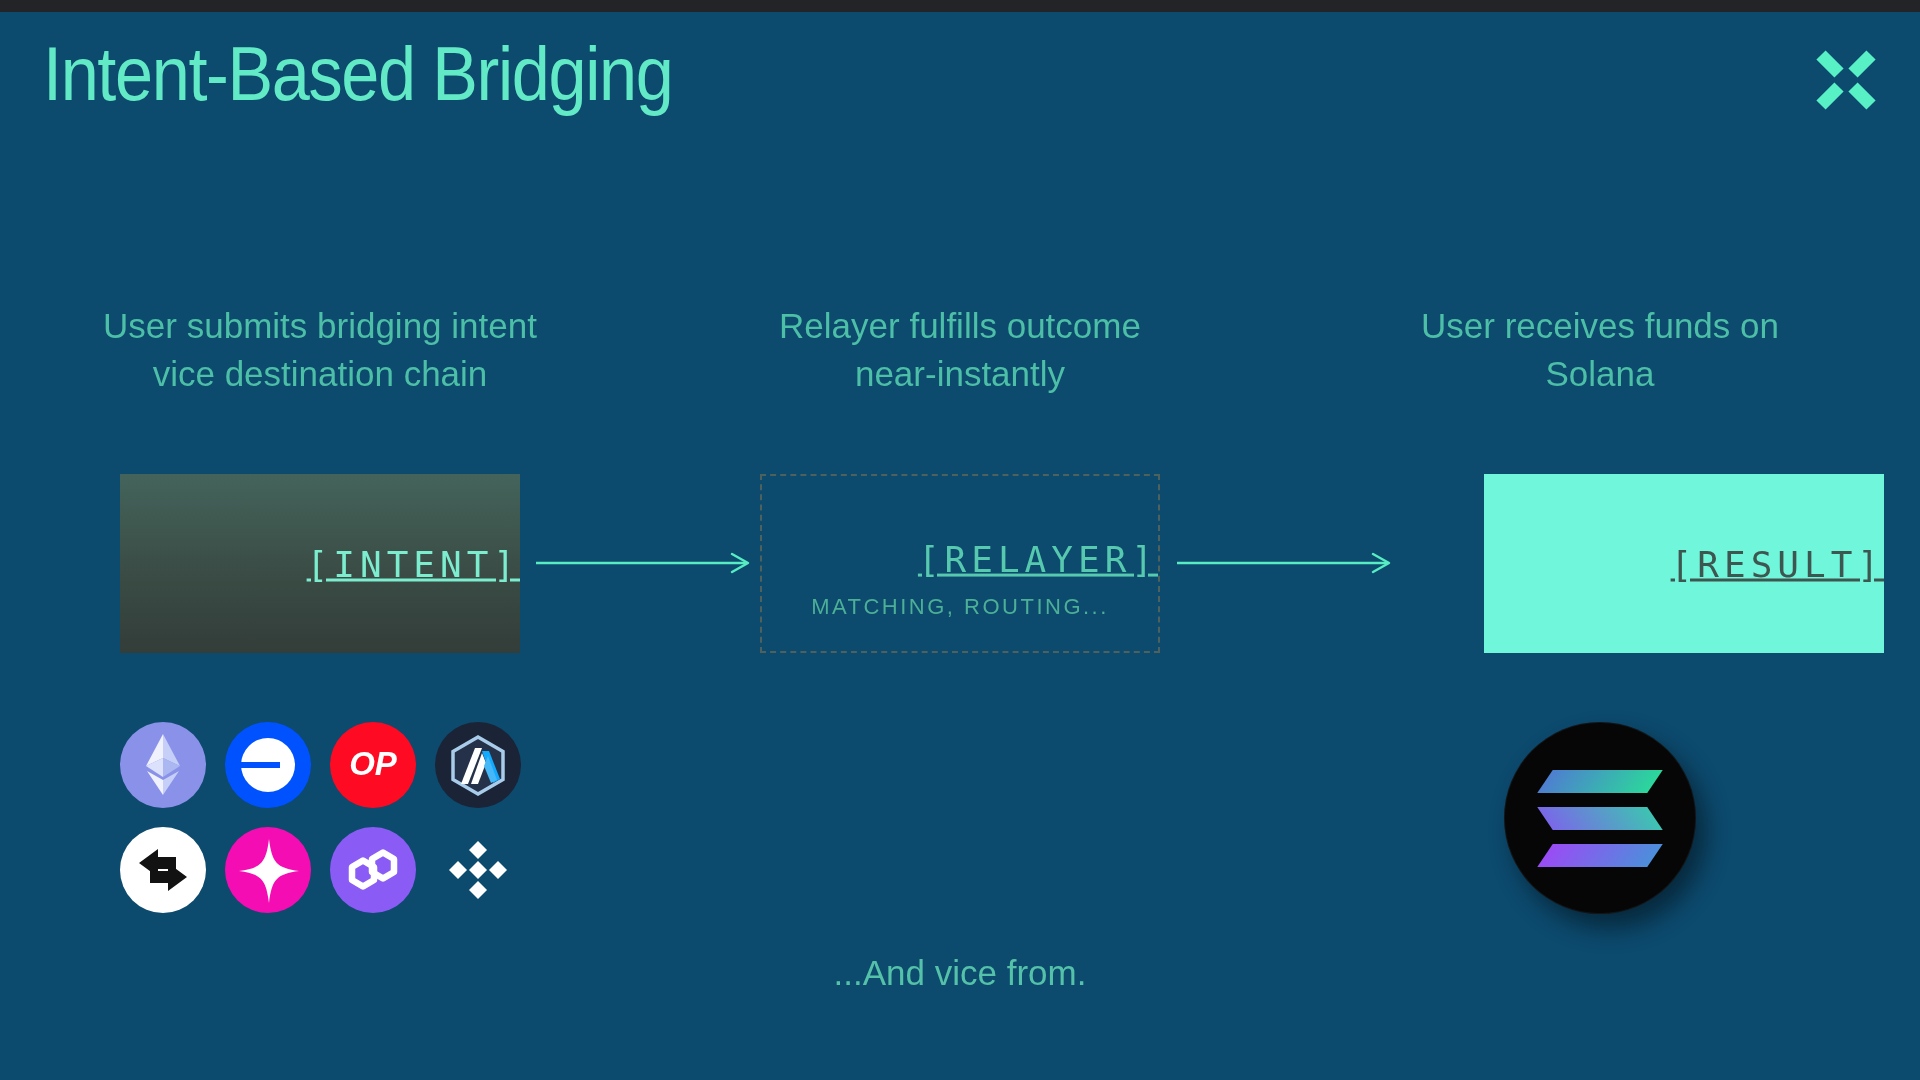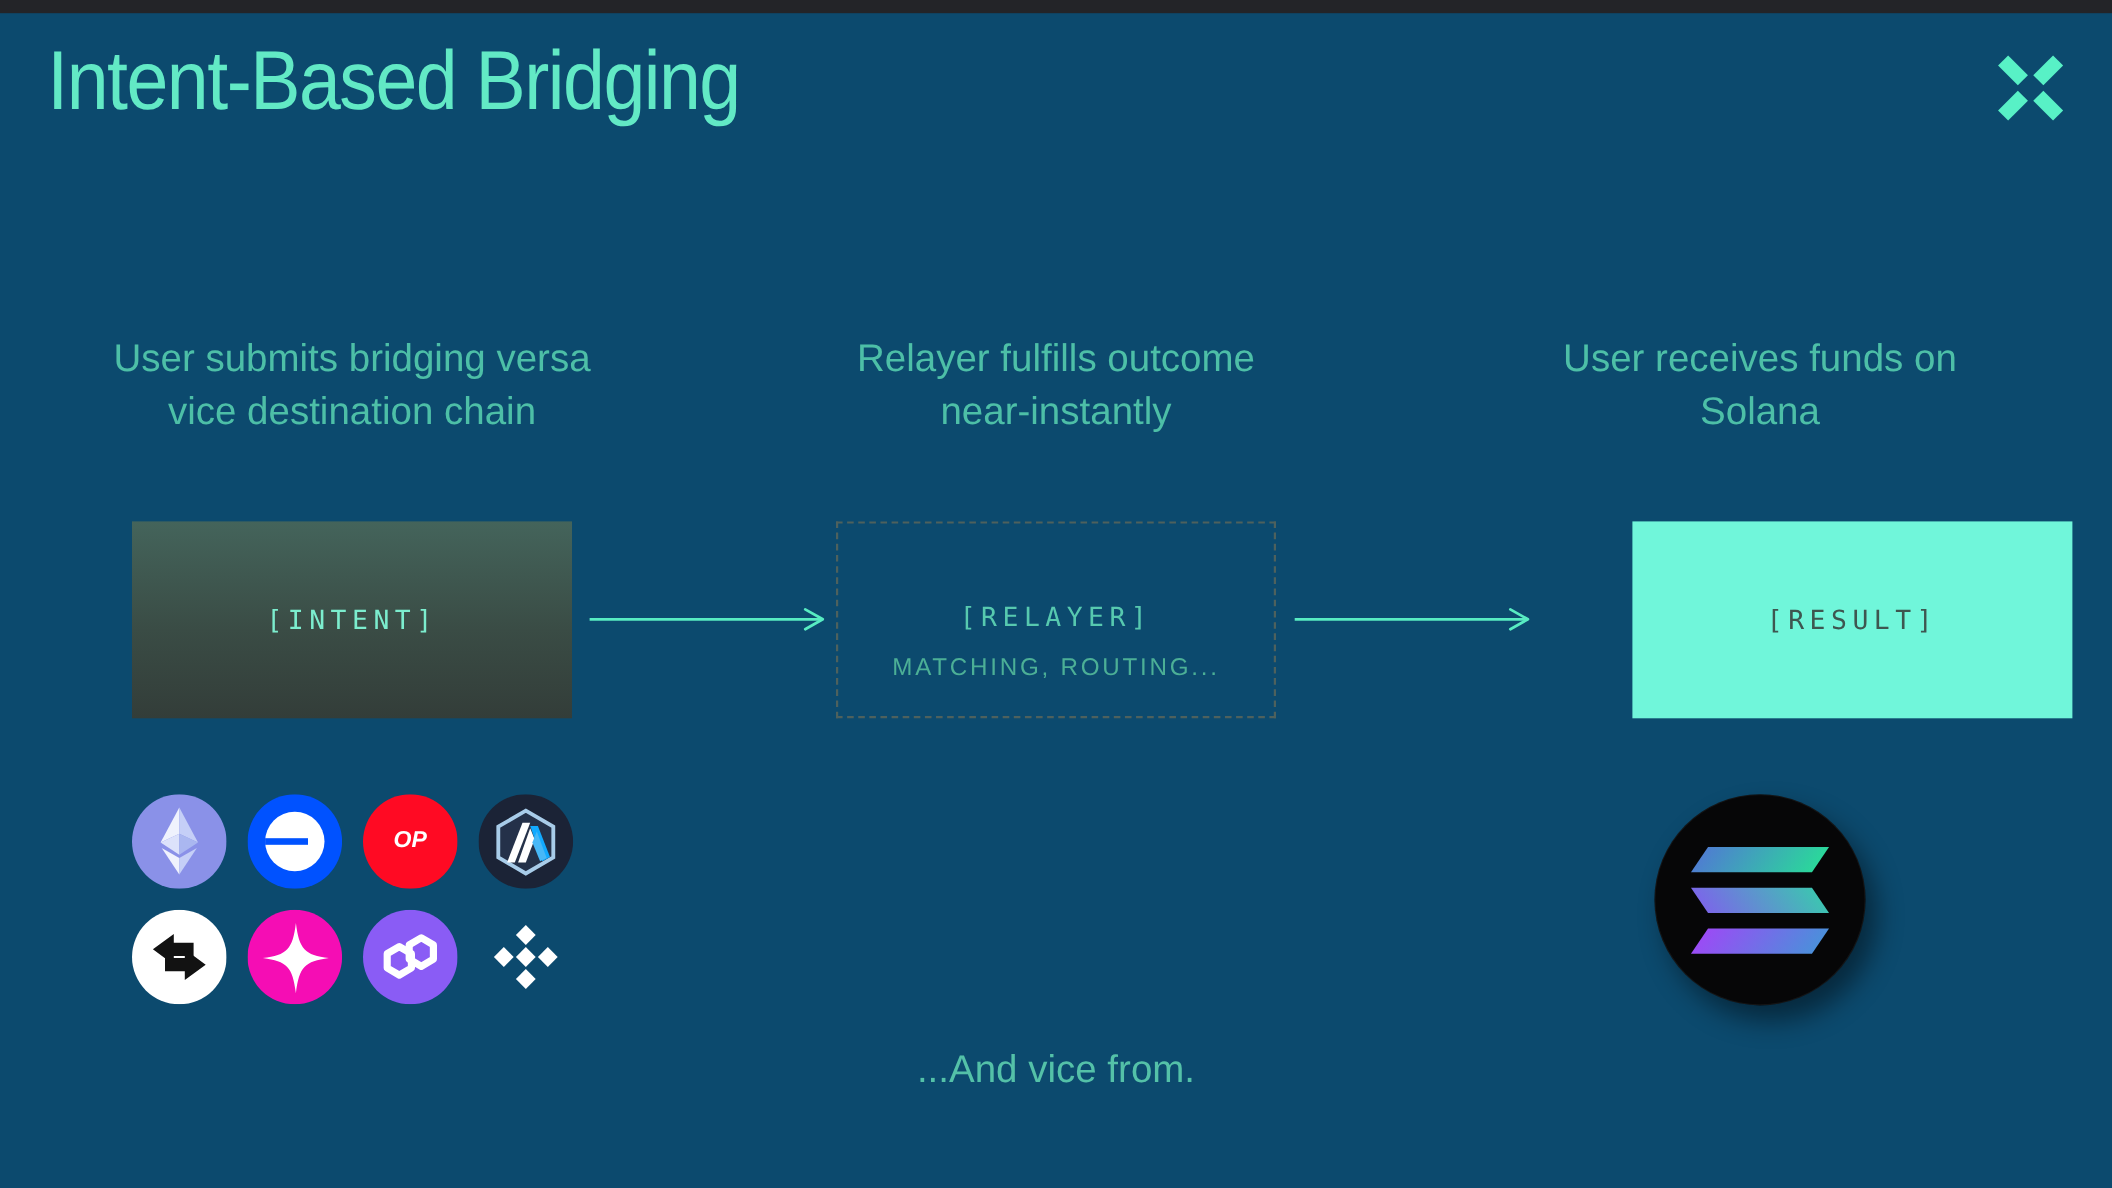--- a/index.html
+++ b/index.html
@@ -22,22 +22,22 @@
     color:#4dbfa7; font-size:35px; line-height:48px; font-weight:400;
   }
   .col-heading span { display:block; }
   .heading-1 { left:60px; }
   .heading-2 { left:700px; }
   .heading-3 { left:1340px; }
 
   .box { position:absolute; top:474px; width:400px; height:179px; }
   .box-label {
     position:absolute; left:0; right:0; top:50%; transform:translateY(-50%);
-    text-align:center; font-family:"DejaVu Sans Mono", monospace;
-    font-size:24px; letter-spacing:5px; white-space:nowrap;
+    text-align:right; font-family:"DejaVu Sans Mono", monospace;
+    font-size:36px; letter-spacing:5px; white-space:nowrap;text-decoration:underline;
   }
   .box-intent {
     left:120px;
     background:linear-gradient(180deg,#44645b 0%, #3a4c45 55%, #333d39 100%);
   }
   .box-intent .box-label { color:#7cedce; }
   .box-relayer { left:760px; border:2px dashed #4e615d; background:transparent; }
   .box-relayer .box-label { color:#57c9af; transform:translateY(-62%); }
   .box-sub {
     position:absolute; left:0; right:0; top:118px; text-align:center;
@@ -52,21 +52,21 @@
 
   .chain-grid {
     position:absolute; left:120px; top:722px; width:401px;
     display:grid; grid-template-columns:repeat(4,86px); grid-auto-rows:86px; gap:19px;
   }
   .chain { position:relative; width:86px; height:86px; }
   .chain svg { display:block; }
   .op-label {
     position:absolute; left:0; top:0; width:86px; height:86px;
     display:flex; align-items:center; justify-content:center;
-    color:#ffffff; font-size:21px; font-weight:700; font-style:italic;
+    color:#ffffff; font-size:33px; font-weight:700; font-style:italic;
     letter-spacing:0px; padding-bottom:3px;
   }
 
   .solana {
     position:absolute; left:1504px; top:722px; width:192px; height:192px;
     border-radius:50%; background:#060607;
     box-shadow: 10px 14px 24px rgba(0,0,0,.45), inset 0 0 0 1px rgba(255,255,255,.06);
   }
   .sol-bars { position:absolute; left:41px; top:48px; width:110px; }
   .sol-bar { width:110px; height:23px; margin-bottom:14px; }
@@ -92,21 +92,21 @@
       <g stroke="#58f1c6" stroke-width="13" stroke-linecap="butt">
         <line x1="9" y1="9" x2="27" y2="27"></line>
         <line x1="59" y1="9" x2="41" y2="27"></line>
         <line x1="9" y1="59" x2="27" y2="41"></line>
         <line x1="59" y1="59" x2="41" y2="41"></line>
       </g>
     </svg>
   </div>
 
   <div class="col-heading heading-1">
-    <span>User submits bridging versa</span>
+    <span>User submits bridging intent</span>
     <span>vice destination chain</span>
   </div>
   <div class="col-heading heading-2">
     <span>Relayer fulfills outcome</span>
     <span>near-instantly</span>
   </div>
   <div class="col-heading heading-3">
     <span>User receives funds on</span>
     <span>Solana</span>
   </div>

